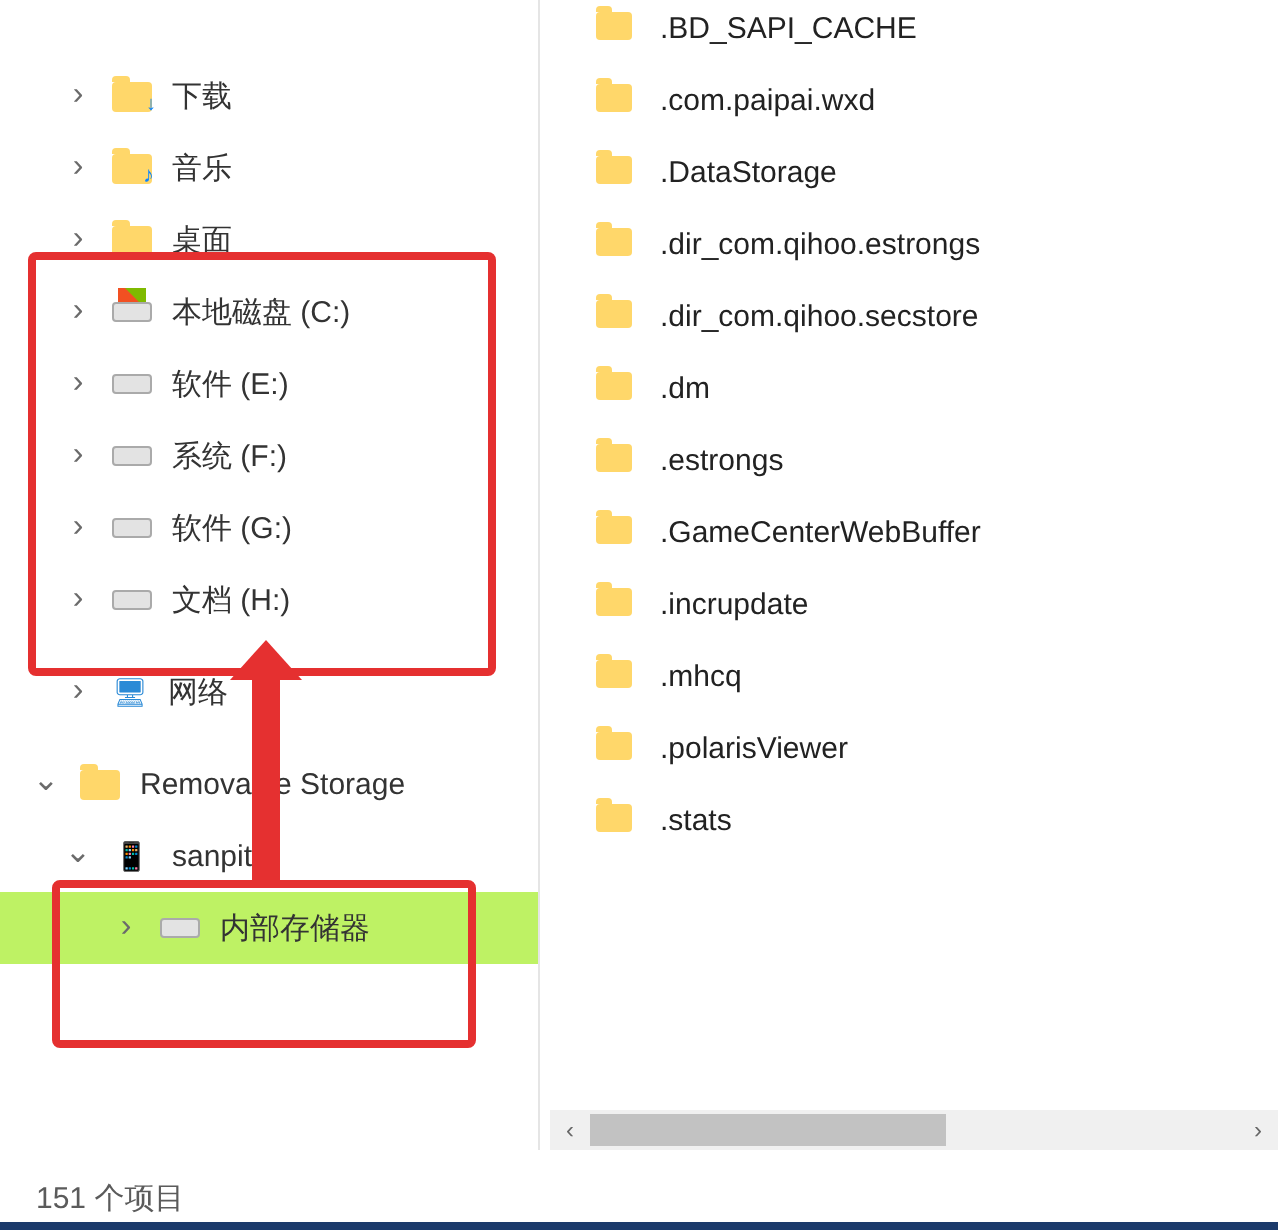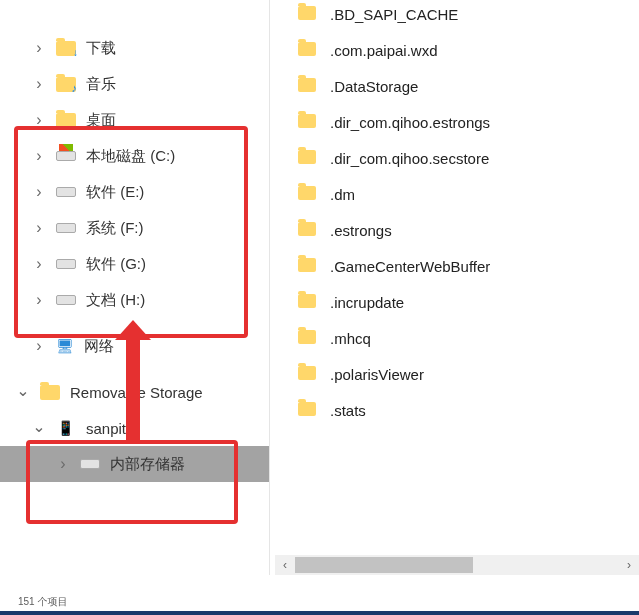--- a/index.html
+++ b/index.html
@@ -30,21 +30,21 @@
   .tree-item {
     display: flex;
     align-items: center;
     height: 36px;
     padding-left: 32px;
     gap: 10px;
     cursor: default;
     color: #333;
   }
   .tree-item.indent1 { padding-left: 56px; }
-  .tree-item.selected { background: #a3a3a3; }
+  .tree-item.selected { background: #bef264; }
   .chevron {
     width: 14px;
     color: #6b6b6b;
     font-size: 13px;
     text-align: center;
   }
   .chevron.down::before { content: "⌄"; font-size: 16px; position: relative; top: -2px; }
   .chevron.right::before { content: "›"; font-size: 16px; }
   .tree-icon {
     width: 20px; height: 20px;
@@ -113,21 +113,21 @@
     color:#666; font-size:12px;
     cursor: pointer;
   }
   .hscroll .track { flex:1; height:20px; position:relative; }
   .hscroll .thumb { position:absolute; left:0; top:2px; height:16px; width:55%; background:#c2c2c2; }
   .status-bar {
     position: absolute;
     bottom: 6px;
     left: 18px;
     color: #5b5b5b;
-    font-size: 10px;
+    font-size: 15px;
   }
   .bottom-line {
     position:absolute;
     bottom:0; left:0; right:0;
     height:4px;
     background:#1b3a6b;
   }
   .wm {
     position:absolute;
     right: 20px; bottom: 14px;

